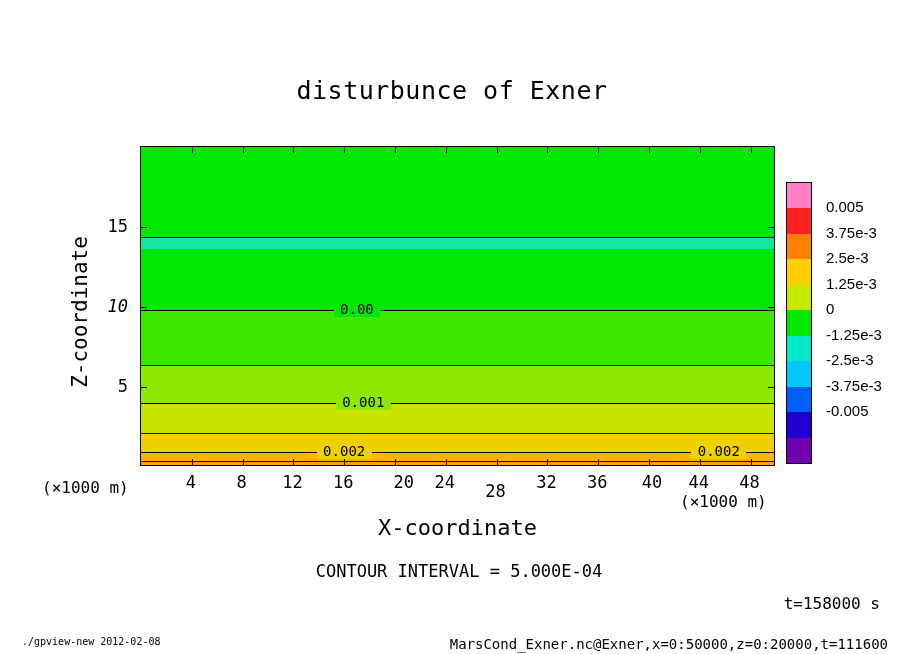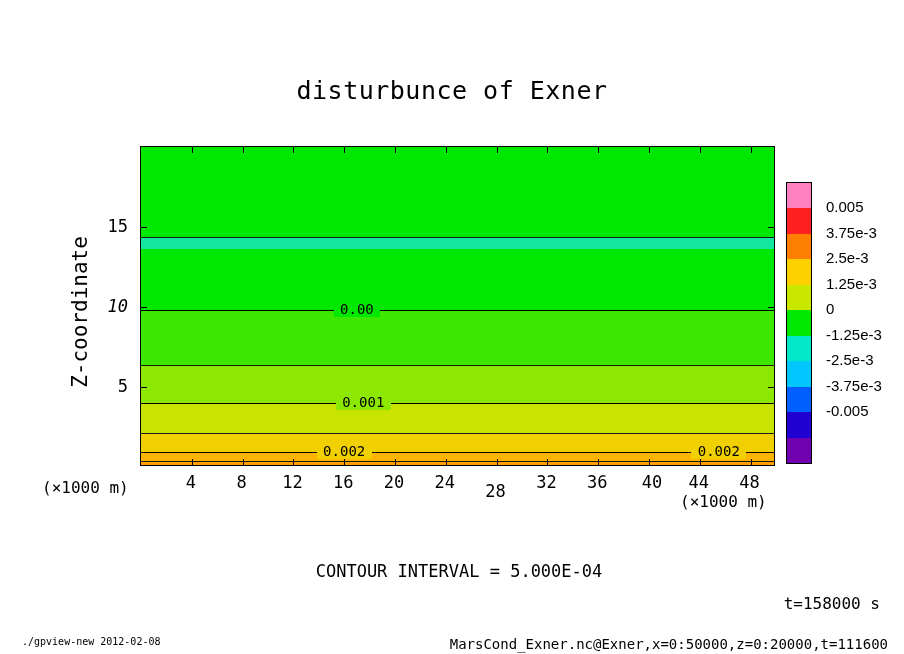--- a/index.html
+++ b/index.html
@@ -275,35 +275,36 @@
         <div class="tick-y" style="top: 80px;"></div>
         <div class="tick-y-right" style="top: 80px;"></div>
       </div>
   </div>
 
   <div id="xtick-labels">
       <div class="xtick-label" style="left: 170.8px; top: 472px;">4</div>
       <div class="xtick-label" style="left: 221.6px; top: 472px;">8</div>
       <div class="xtick-label" style="left: 272.4px; top: 472px;">12</div>
       <div class="xtick-label" style="left: 323.2px; top: 472px;">16</div>
-      <div class="xtick-label" style="left: 374px; top: 472px;">20</div>
+      <div class="xtick-label" style="left: 374px; top: 472px; text-align: right;">20</div>
       <div class="xtick-label" style="left: 424.8px; top: 472px;">24</div>
       <div class="xtick-label" style="left: 475.6px; top: 481px;">28</div>
       <div class="xtick-label" style="left: 526.4px; top: 472px;">32</div>
       <div class="xtick-label" style="left: 577.2px; top: 472px;">36</div>
       <div class="xtick-label" style="left: 632px; top: 472px;">40</div>
       <div class="xtick-label" style="left: 678.8px; top: 472px;">44</div>
       <div class="xtick-label" style="left: 729.6px; top: 472px;">48</div>
     </div>
   <div id="ytick-labels">
       <div class="ytick-label" style="left: 88px; top: 376px;">5</div>
       <div class="ytick-label" style="left: 88px; top: 296px; font-style: italic;">10</div>
       <div class="ytick-label" style="left: 88px; top: 216px;">15</div>
     </div>
 
+  <div id="x-axis-title">X-coordinate</div>
   <div id="y-axis-title">Z-coordinate</div>
   <div id="x-unit-left">(×1000 m)</div>
   <div id="x-unit-right">(×1000 m)</div>
 
   <div id="colorbar">
       <div class="cb-cell" style="height: 25.4545px; background: rgb(255, 128, 192);"></div>
       <div class="cb-cell" style="height: 25.4545px; background: rgb(255, 32, 32);"></div>
       <div class="cb-cell" style="height: 25.4545px; background: rgb(255, 128, 0);"></div>
       <div class="cb-cell" style="height: 25.4545px; background: rgb(255, 208, 0);"></div>
       <div class="cb-cell" style="height: 25.4545px; background: rgb(200, 232, 0);"></div>

